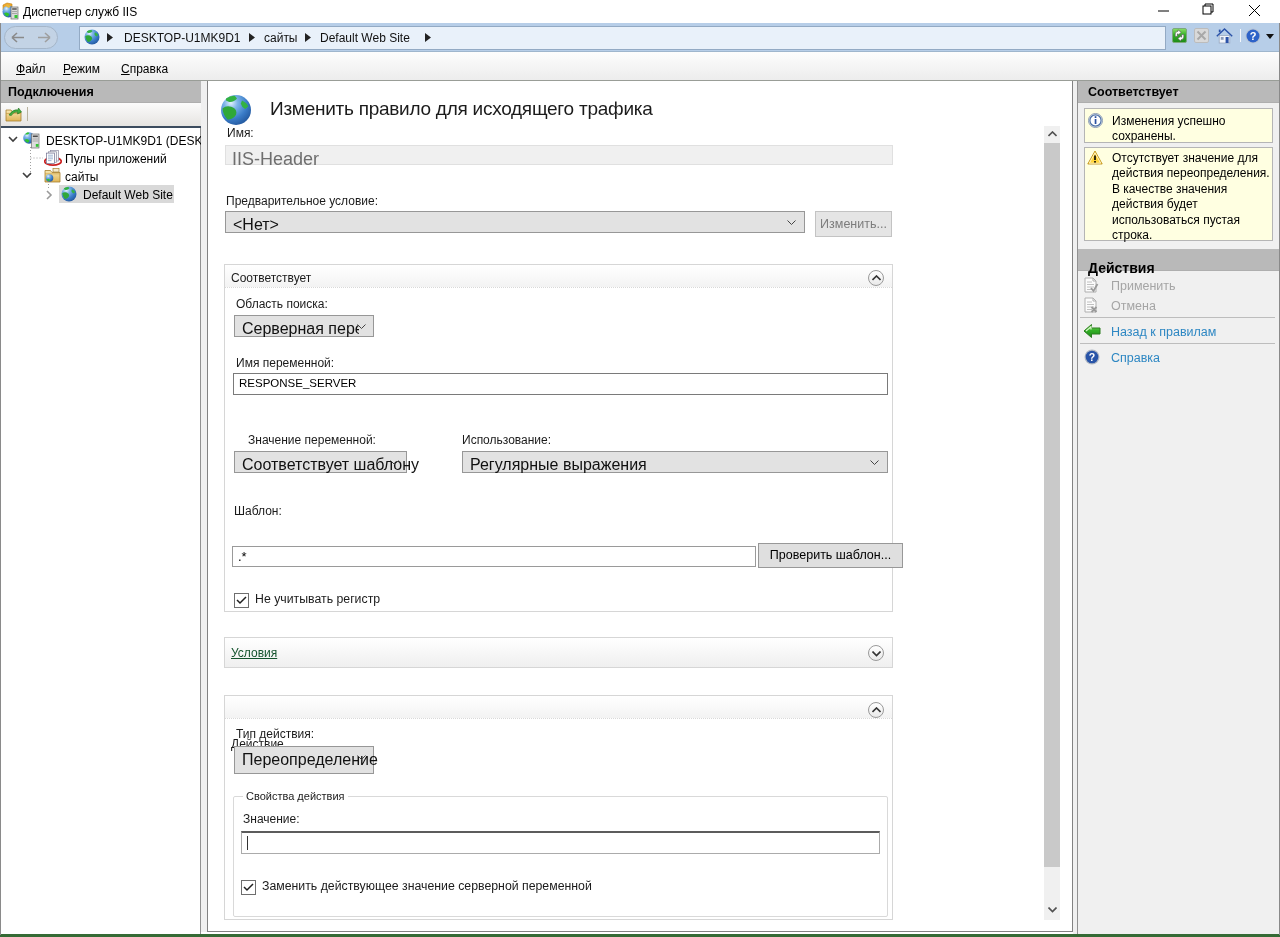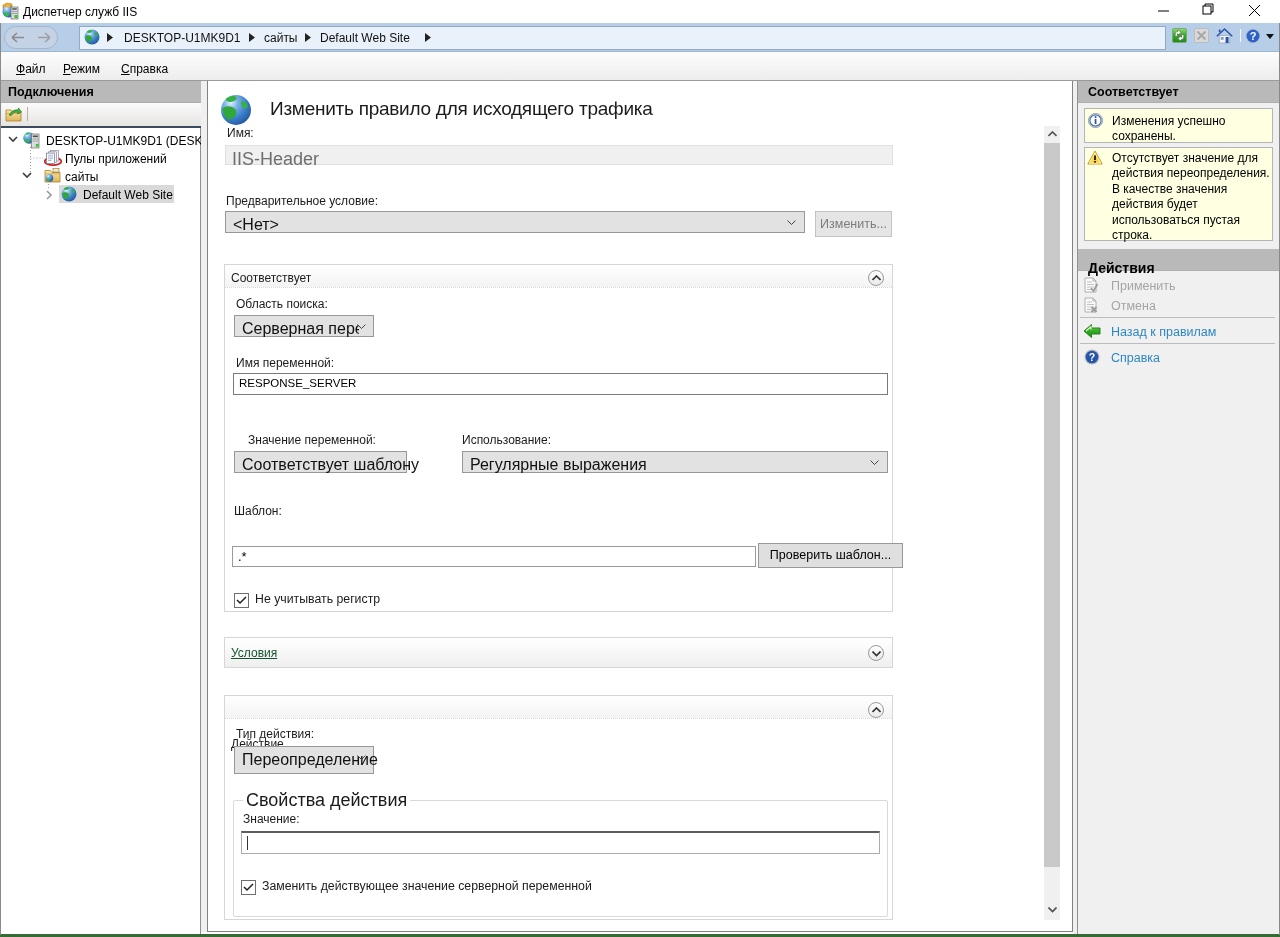--- a/index.html
+++ b/index.html
@@ -269,21 +269,21 @@
 
 <div class="lbl" style="left:236px;top:727px;">Тип действия:</div>
 <div class="combo" style="left:234px;top:746px;width:140px;height:28px;">
     <span class="ct">Переопределение</span>
   <svg class="chev" style="right:7px;top:8px" width="9" height="5" viewBox="0 0 9 5">
       <path d="M0.5 0.5 l4 4 l4-4" stroke="#444" fill="none"></path>
     </svg>
 </div>
 
 <fieldset class="abs" style="left:233px;top:790px;width:655px;height:127px;border:1px solid #d9d9d9;border-radius:2px;margin:0;padding:0;box-sizing:border-box;">
-<legend style="margin-left:9px;padding:0 3px;font-size:18px;color:#1b1b1b;">Свойства действия</legend>
+<legend style="margin-left:9px;padding:0 3px;font-size:11px;color:#1b1b1b;">Свойства действия</legend>
 </fieldset>
 <div class="lbl" style="left:243px;top:812px;">Значение:</div>
 <div class="abs" style="left:241px;top:831px;width:639px;height:23px;background:#fff;border:1px solid #ababab;border-top:2px solid #5c5c5c;box-sizing:border-box;"></div>
 <div class="abs" style="left:247px;top:836px;width:1px;height:14px;background:#333;"></div>
 
 <div class="cb" style="left:241px;top:880px;"></div>
 <svg class="abs" style="left:243px;top:883px" width="11" height="9">
     <path d="M1 4 l3 3 l6-6" stroke="#1f1f1f" stroke-width="1.5" fill="none"></path>
   </svg>
 <div class="lbl" style="left:262px;top:879px;font-size:12.3px;">Заменить действующее значение серверной переменной</div>

